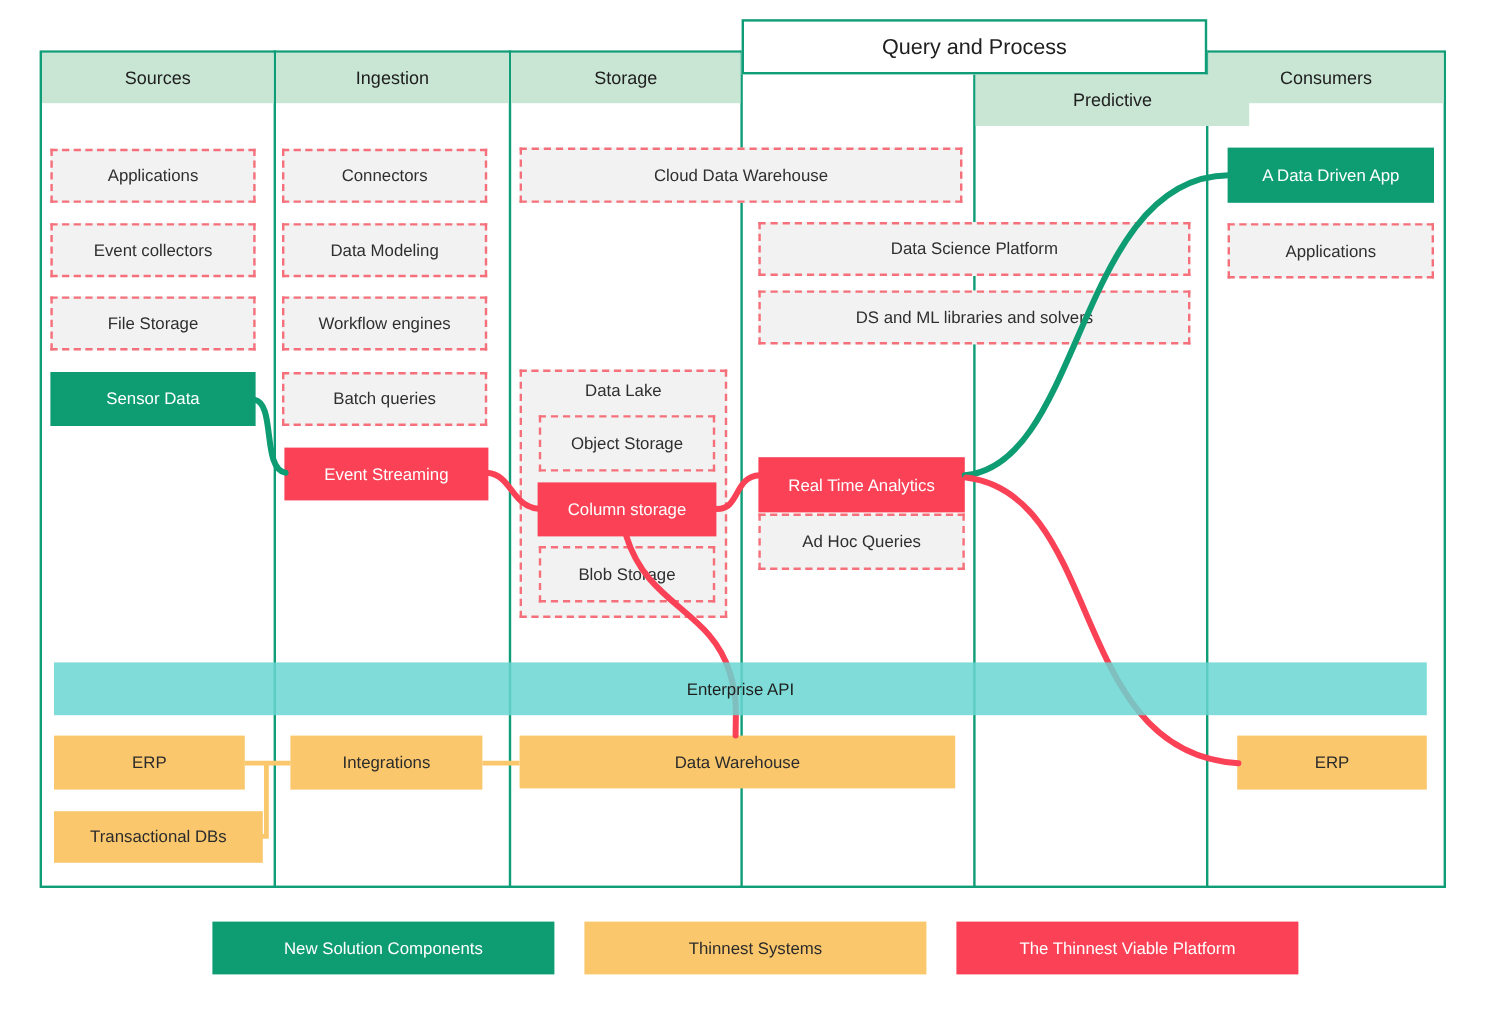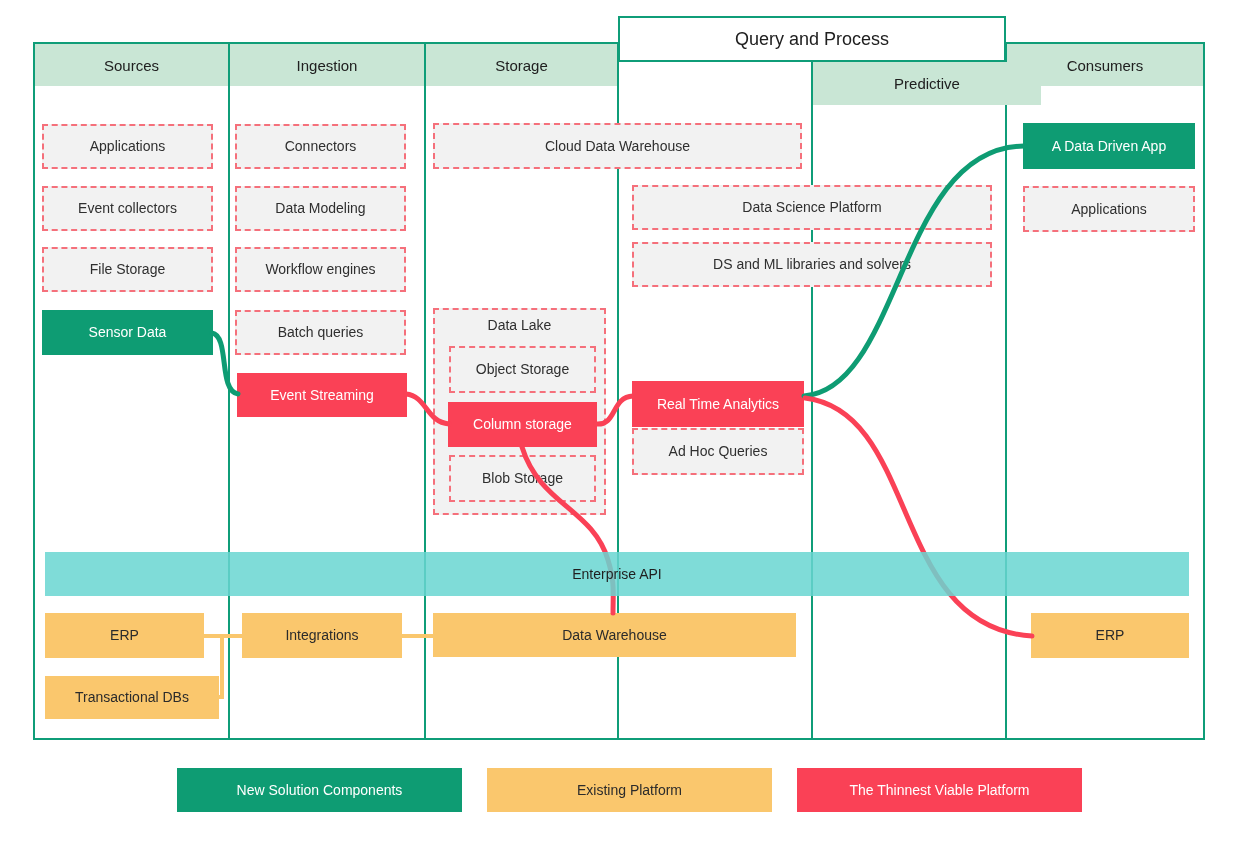--- a/index.html
+++ b/index.html
@@ -92,16 +92,16 @@
 
     <path d="M 406 394 C 427 396 426 422 449 424" stroke="#fa4156" stroke-width="5" fill="none" stroke-linecap="round"></path>
     <path d="M 596 424 C 617 426 611 397 633 396" stroke="#fa4156" stroke-width="5" fill="none" stroke-linecap="round"></path>
     <path d="M 522 447 C 540 505 592 508 608 560 C 615 583 613 593 613 613" stroke="#fa4156" stroke-width="5" fill="none" stroke-linecap="round"></path>
     <path d="M 805 398 C 920 412 890 628 1032 636" stroke="#fa4156" stroke-width="5" fill="none" stroke-linecap="round"></path>
   </svg>
 
   <div class="api-bar">Enterprise API</div>
 
   <div class="legend-box solid-green" style="left:177px;">New Solution Components</div>
-  <div class="legend-box solid-yellow" style="left:487px;">Existing Platform</div>
+  <div class="legend-box solid-yellow" style="left:487px;">Thinnest Systems</div>
   <div class="legend-box solid-red" style="left:797px;">The Thinnest Viable Platform</div>
 
 </div>
 
 </body></html>

